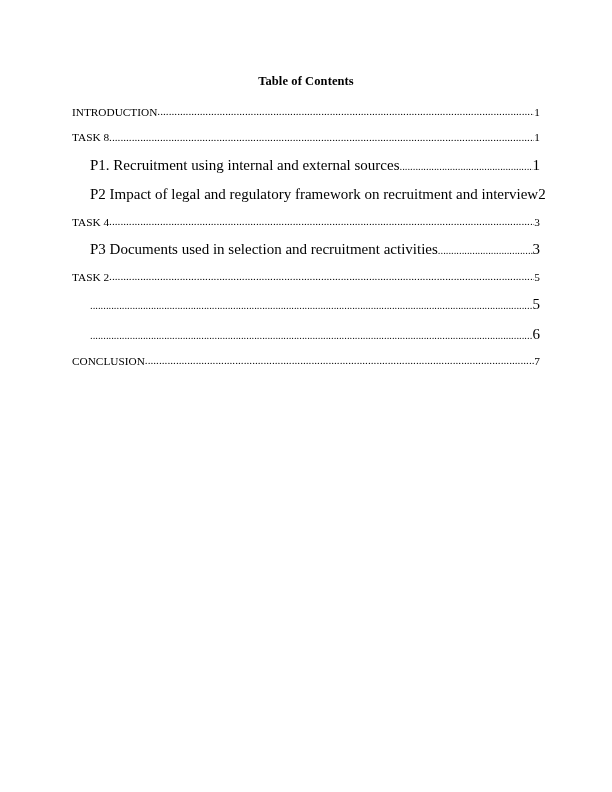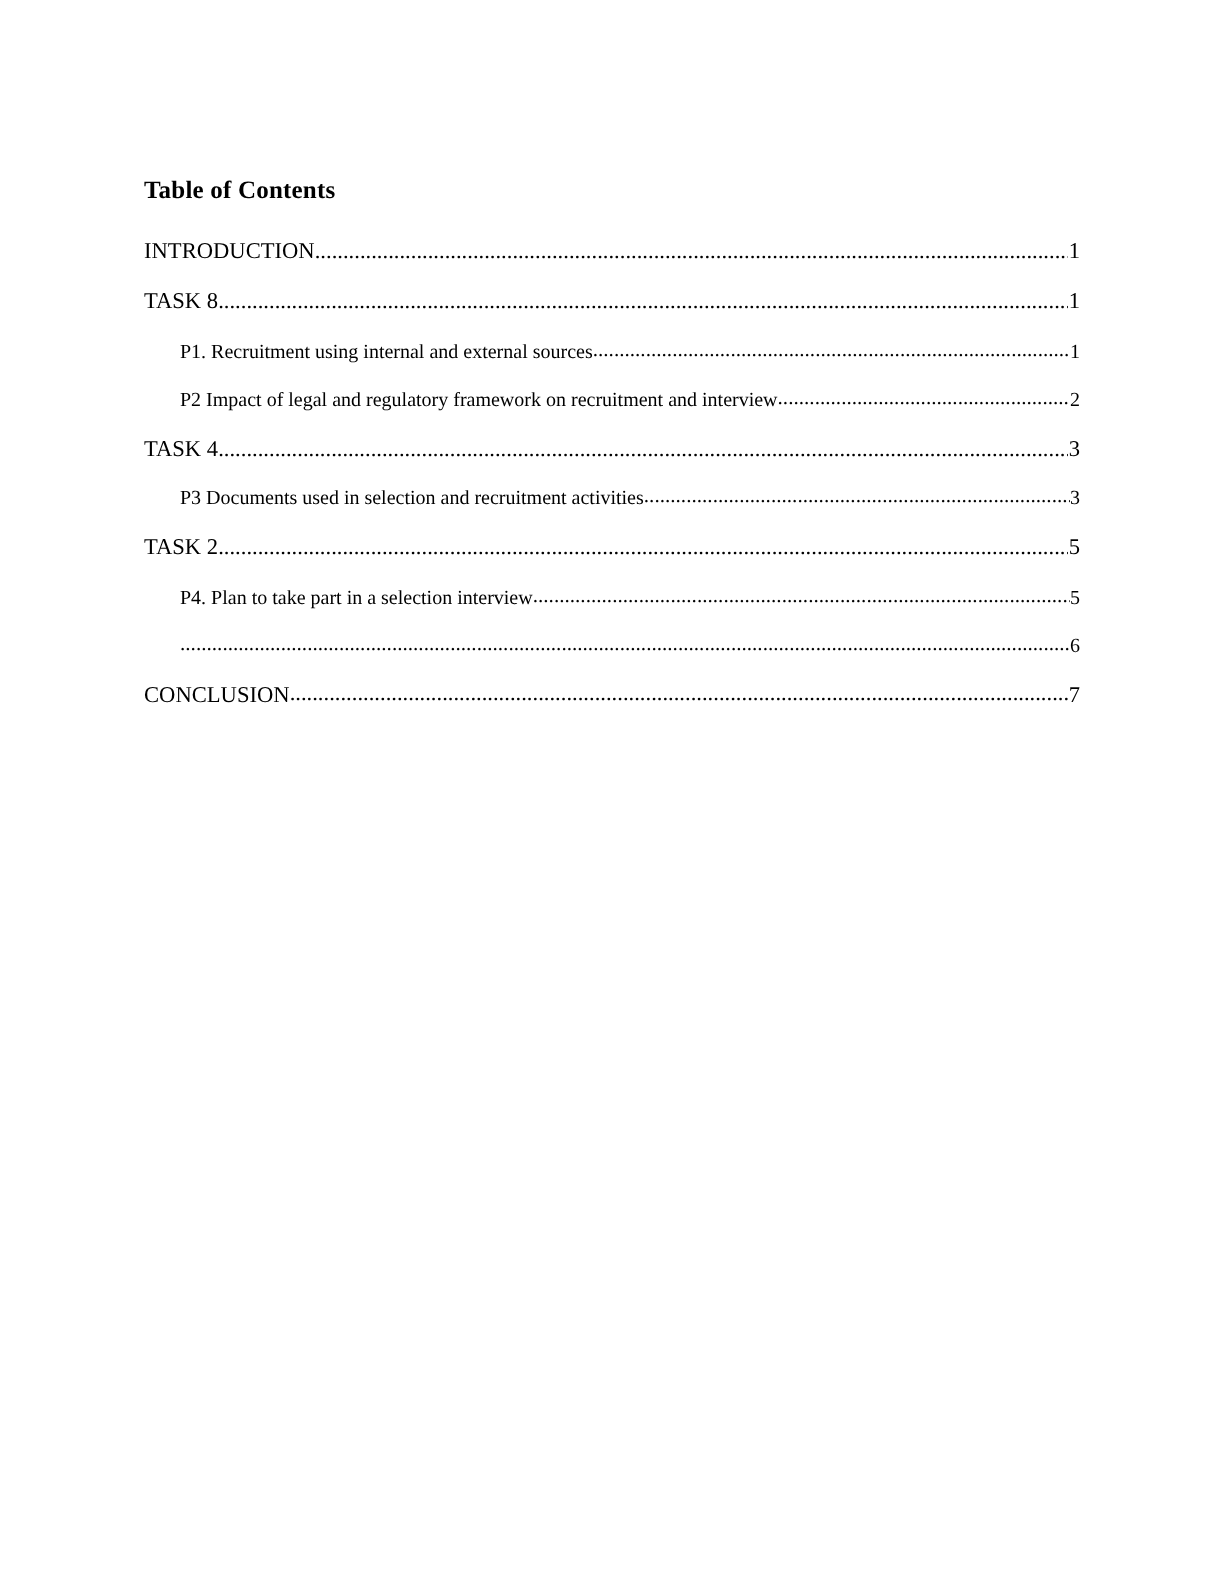--- a/index.html
+++ b/index.html
@@ -15,41 +15,41 @@
     overflow: hidden;
   }
   .page {
     position: relative;
     width: 612px;
     height: 792px;
     box-sizing: border-box;
     padding: 72px 72px 72px 72px;
   }
   .doc-title {
-    text-align: left;
+    text-align: center;
     font-weight: bold;
     font-size: 12.5px;
-    margin-top: 16px;
+    margin-top: 2px;
     margin-bottom: 17px;
     letter-spacing: 0.1px;
   }
   .toc {
     width: 100%;
   }
   .toc-entry {
     display: flex;
-    align-items: flex-end;
+    align-items: center;
     font-size: 11.3px;
     line-height: 1.1;
     margin-bottom: 13px;
     white-space: nowrap;
   }
   .toc-entry.level-2 {
     padding-left: 18px;
-    font-size: 10px;
+    font-size: 15px;
   }
   .toc-label {
     flex: 0 0 auto;
   }
   .toc-leader {
     flex: 1 1 auto;
     overflow: hidden;
     margin: 0 0px;
     position: relative;
     height: 1em;
@@ -117,21 +117,20 @@
       <span class="toc-page">3</span>
     </div>
 
     <div class="toc-entry level-1">
       <span class="toc-label">TASK 2</span>
       <span class="toc-leader"></span>
       <span class="toc-page">5</span>
     </div>
 
     <div class="toc-entry level-2">
-      <span class="toc-label">P4. Plan to take part in a selection interview</span>
       <span class="toc-leader"></span>
       <span class="toc-page">5</span>
     </div>
 
     <div class="toc-entry level-2">
       <span class="toc-leader"></span>
       <span class="toc-page">6</span>
     </div>
 
     <div class="toc-entry level-1">

